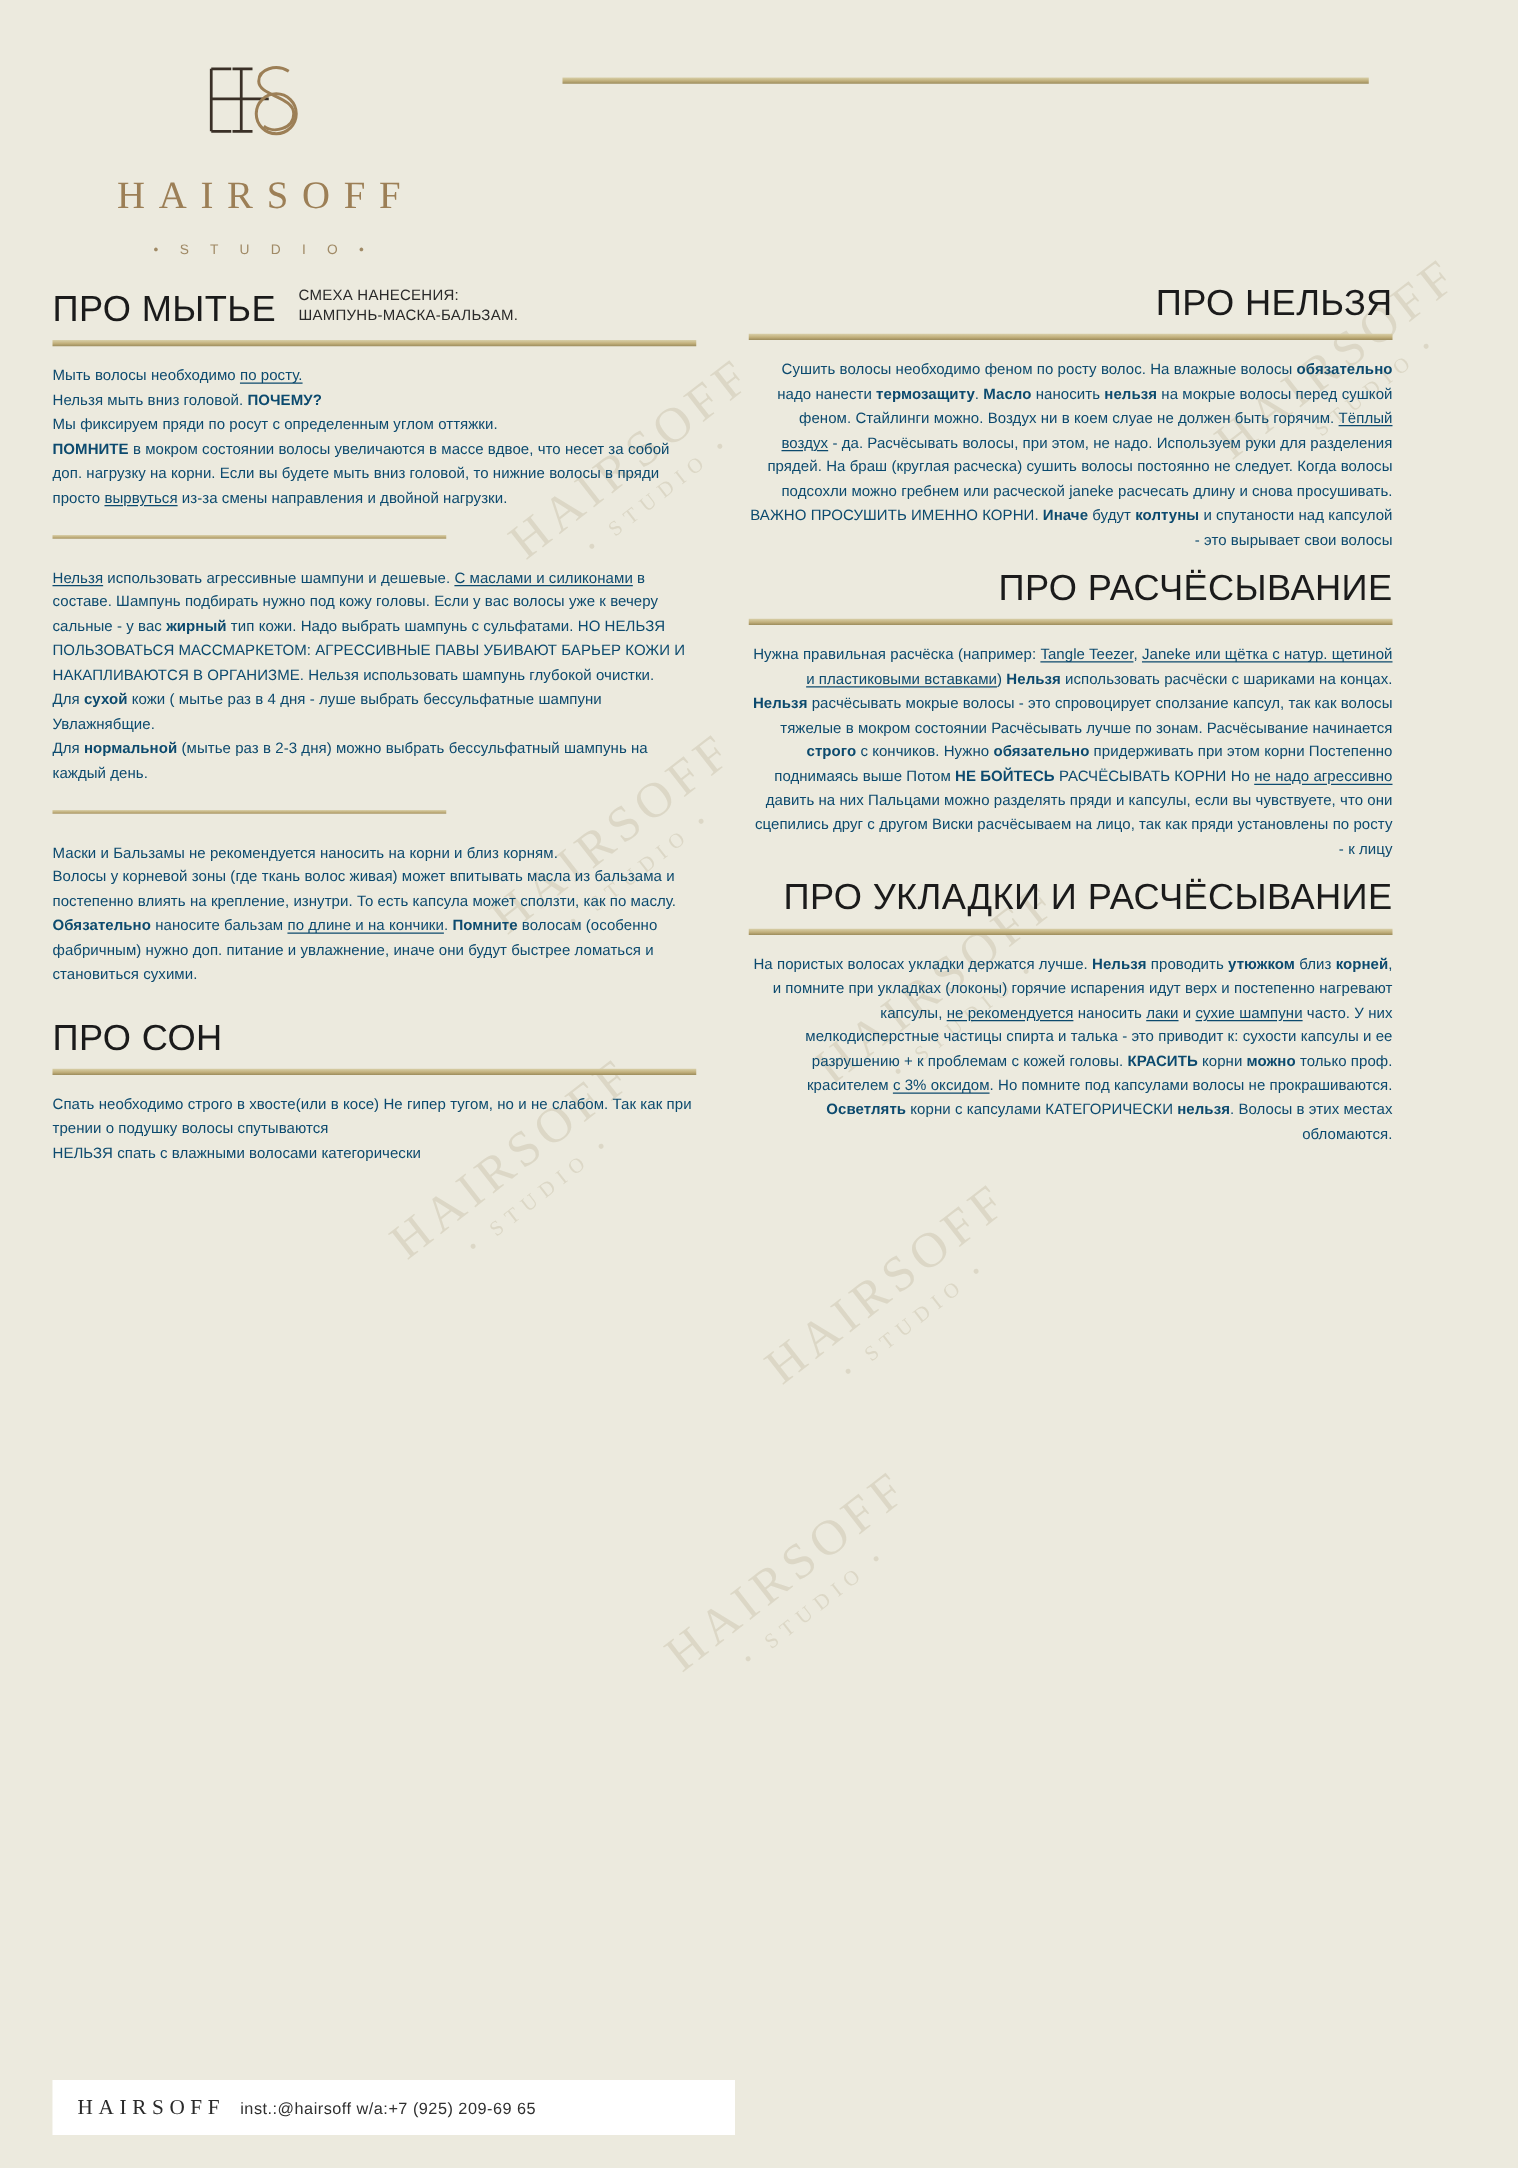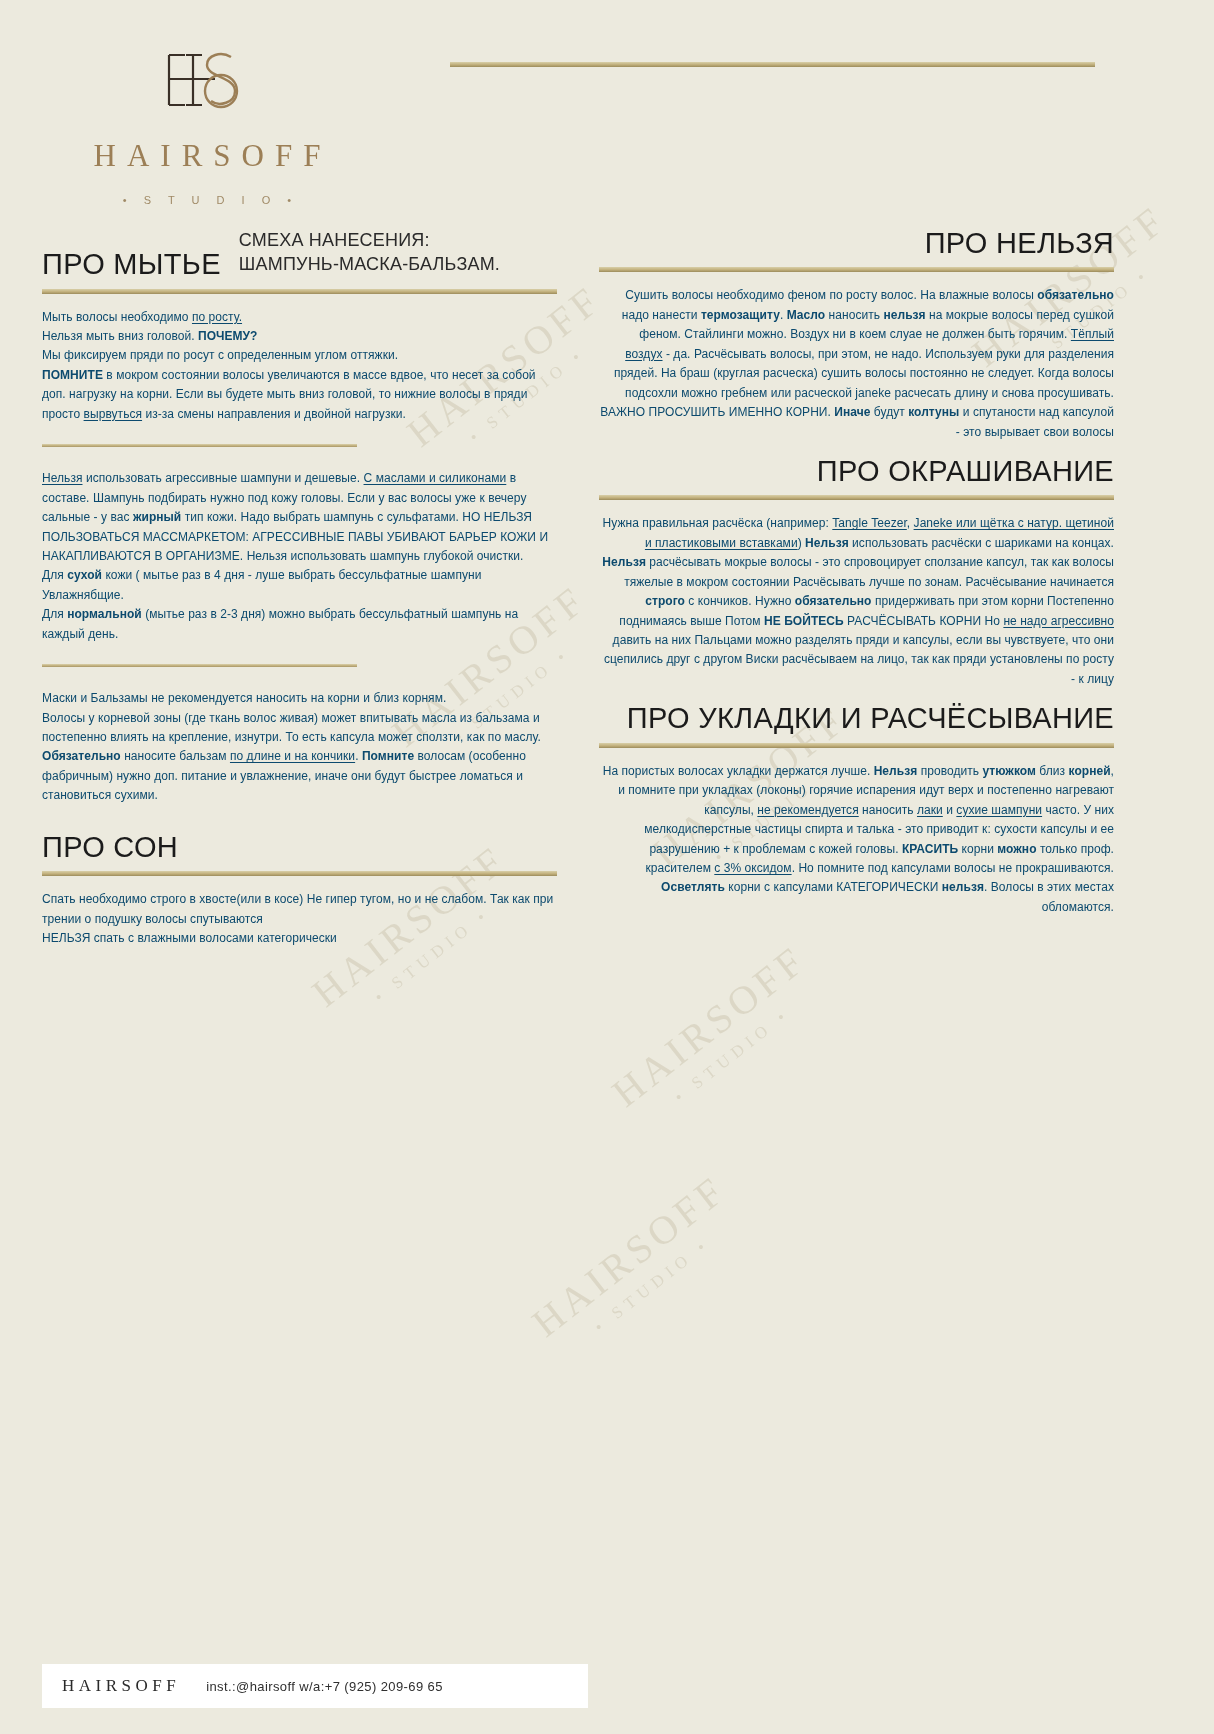--- a/index.html
+++ b/index.html
@@ -118,21 +118,21 @@
   .sec-head-row.right { justify-content: flex-end; }
   .sec-title {
     font-size: 29px;
     font-weight: 300;
     color: #1b1b1b;
     letter-spacing: .3px;
     line-height: 1.05;
     white-space: nowrap;
   }
   .sec-note {
-    font-size: 18px;
+    font-size: 12px;
     color: #2a2a2a;
     line-height: 1.35;
     letter-spacing: .2px;
     padding-bottom: 3px;
   }
   .rule {
     height: 5px;
     margin: 9px 0 14px 0;
     background: linear-gradient(to bottom, #d8cfa8 0%, #c2b07c 55%, #9c8c5c 100%);
   }
@@ -169,21 +169,21 @@
     box-sizing: border-box;
     z-index: 3;
   }
   .footer-brand {
     font-family: "Liberation Serif", serif;
     font-size: 17px;
     letter-spacing: 4.5px;
     color: #2a2a2a;
   }
   .footer-contacts {
-    margin-left: 26px;
+    margin-left: 12px;
     font-size: 13px;
     letter-spacing: .4px;
     color: #2f2f2f;
   }
 </style>
 </head>
 <body>
 
 <div class="page">
 
@@ -274,21 +274,21 @@
 
       <div class="sec-head-row right">
         <div class="sec-title">ПРО НЕЛЬЗЯ</div>
       </div>
       <div class="rule"></div>
       <div class="body-text">Сушить волосы необходимо феном по росту волос. На влажные волосы <b>обязательно</b> надо нанести <b>термозащиту</b>. <b>Масло</b> наносить <b>нельзя</b> на мокрые волосы перед сушкой феном. Стайлинги можно. Воздух ни в коем слуае не должен быть горячим. <u>Тёплый воздух</u> - да. Расчёсывать волосы, при этом, не надо. Используем руки для разделения прядей. На браш (круглая расческа)  сушить волосы постоянно не следует. Когда волосы подсохли можно гребнем или расческой janeke расчесать длину и снова просушивать. ВАЖНО ПРОСУШИТЬ ИМЕННО КОРНИ. <b>Иначе</b> будут <b>колтуны</b> и спутаности над капсулой - это вырывает свои волосы</div>
 
       <div class="gap-sm"></div>
 
       <div class="sec-head-row right">
-        <div class="sec-title">ПРО ОКРАШИВАНИЕ</div>
+        <div class="sec-title">ПРО РАСЧЁСЫВАНИЕ</div>
       </div>
       <div class="rule"></div>
       <div class="body-text">Нужна правильная расчёска (например: <u>Tangle Teezer</u>, <u>Janeke или щётка с натур. щетиной и пластиковыми вставками</u>) <b>Нельзя</b> использовать расчёски с шариками на концах. <b>Нельзя</b> расчёсывать мокрые волосы - это спровоцирует сползание капсул, так как волосы тяжелые  в мокром состоянии Расчёсывать лучше по зонам. Расчёсывание начинается <b>строго</b> с кончиков. Нужно <b>обязательно</b> придерживать при этом корни Постепенно поднимаясь выше Потом <b>НЕ БОЙТЕСЬ</b> РАСЧЁСЫВАТЬ КОРНИ Но <u>не надо агрессивно</u> давить на них Пальцами можно разделять пряди и капсулы, если вы чувствуете, что они сцепились друг с другом Виски расчёсываем на лицо, так как пряди установлены по росту - к лицу</div>
 
       <div class="gap-sm"></div>
 
       <div class="sec-head-row right">
         <div class="sec-title">ПРО УКЛАДКИ И РАСЧЁСЫВАНИЕ</div>
       </div>
       <div class="rule"></div>

